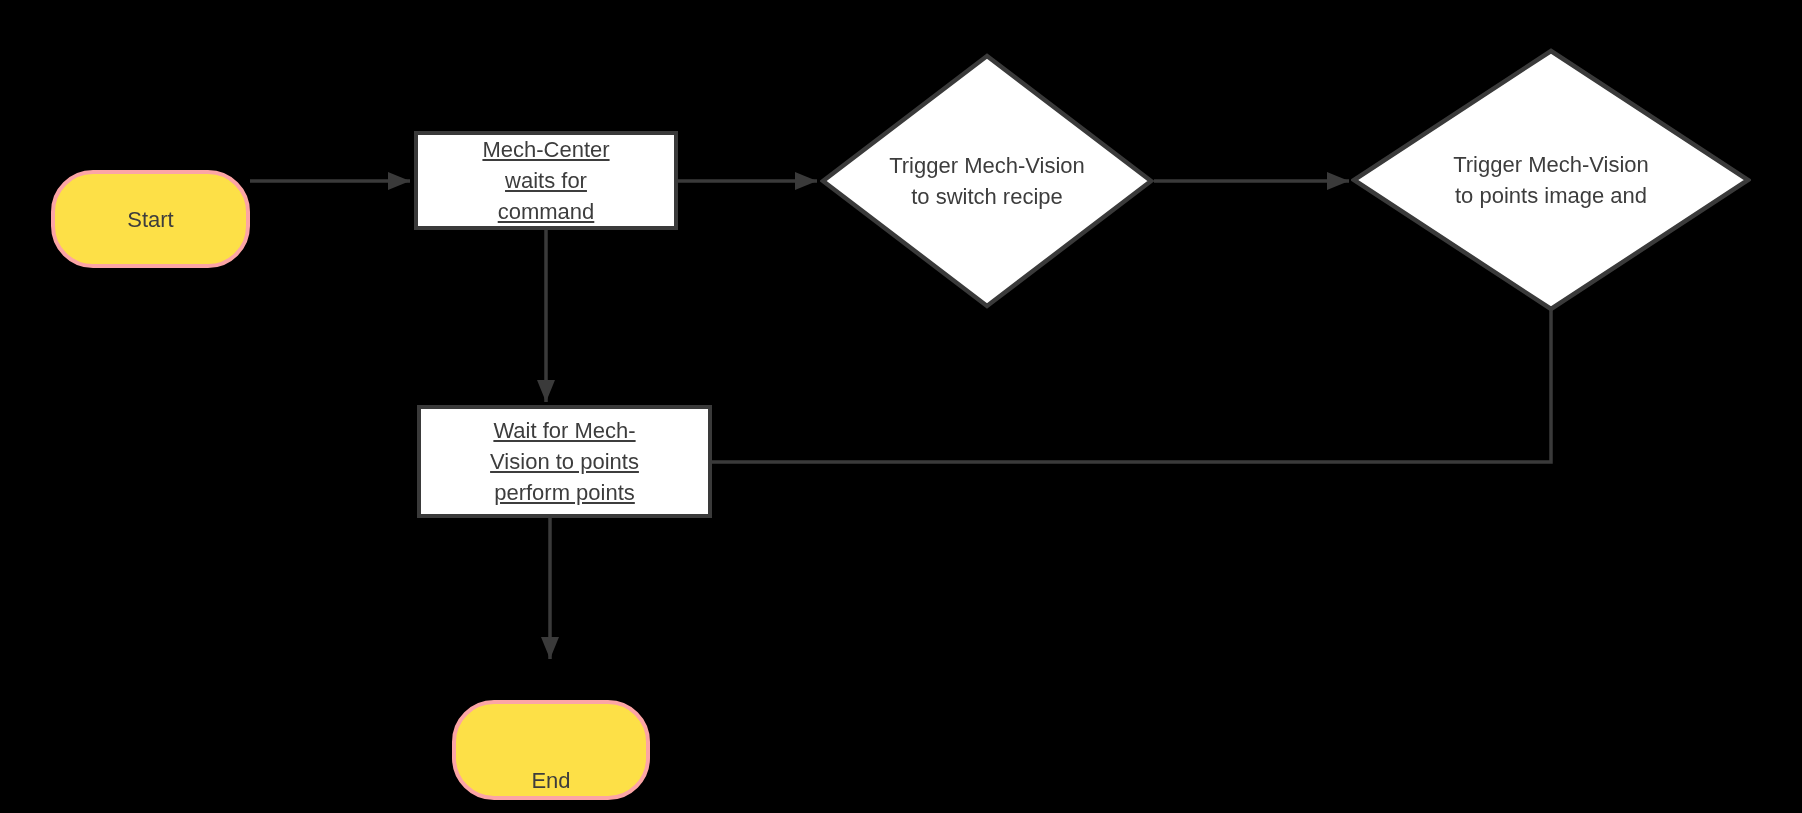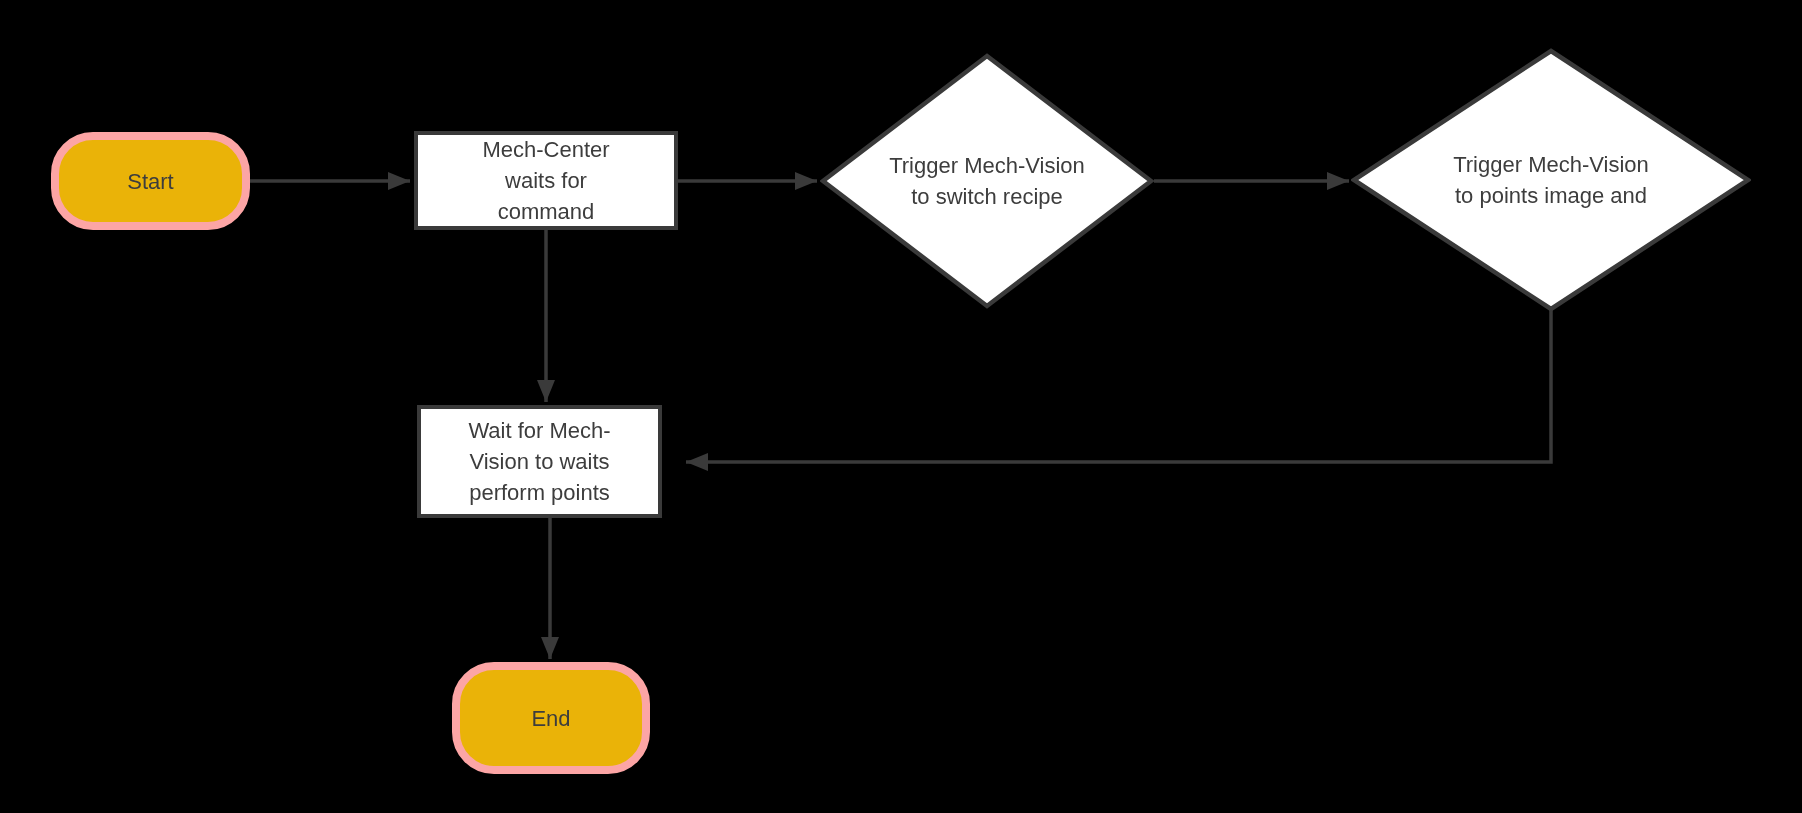--- a/index.html
+++ b/index.html
@@ -27,27 +27,29 @@
     display: flex;
     align-items: center;
     justify-content: center;
     text-align: center;
     color: #3d3d3d;
     font-size: 22px;
     line-height: 31px;
     z-index: 2;
   }
   .terminator {
-    background: #eab308;
-    border: 8px solid #fca5a5;
+    background: #fde047;
+    border: 4px solid #fca5a5;
     border-radius: 42px;
+    margin-top: 38px;
   }
   .process {
     background: #ffffff;
     border: 4px solid #3a3a3a;
+    text-decoration: underline;
   }
   .decision {
     background: transparent;
     border: none;
   }
   .decision svg.diamond-shape {
     position: absolute;
     left: 0;
     top: 0;
   }
@@ -106,27 +108,27 @@
   <div class="node decision" style="left:1351px; top:48px; width:400px; height:264px;">
     <svg class="diamond-shape" width="400" height="264" viewBox="0 0 400 264">
       <polygon points="200,3 397,132 200,261 3,132" fill="#ffffff" stroke="#3a3a3a" stroke-width="4.5"></polygon>
     </svg>
     <div class="label">
       <span>Trigger Mech-Vision</span>
       <span>to points image and</span>
     </div>
   </div>
 
-  <div class="node process" style="left:417px; top:405px; width:245px; height:113px;">
+  <div class="node process" style="left:417px; top:405px; width:295px; height:113px;">
     <div class="label">
       <span>Wait for Mech-</span>
-      <span>Vision to waits</span>
+      <span>Vision to points</span>
       <span>perform points</span>
     </div>
   </div>
 
-  <div class="node terminator" style="left:452px; top:662px; width:198px; height:112px;">
+  <div class="node terminator" style="left:452px; top:662px; width:198px; height:100px;align-items:flex-end;">
     <div class="label">
       <span>End</span>
     </div>
   </div>
 
 </div>
 
 </body></html>

